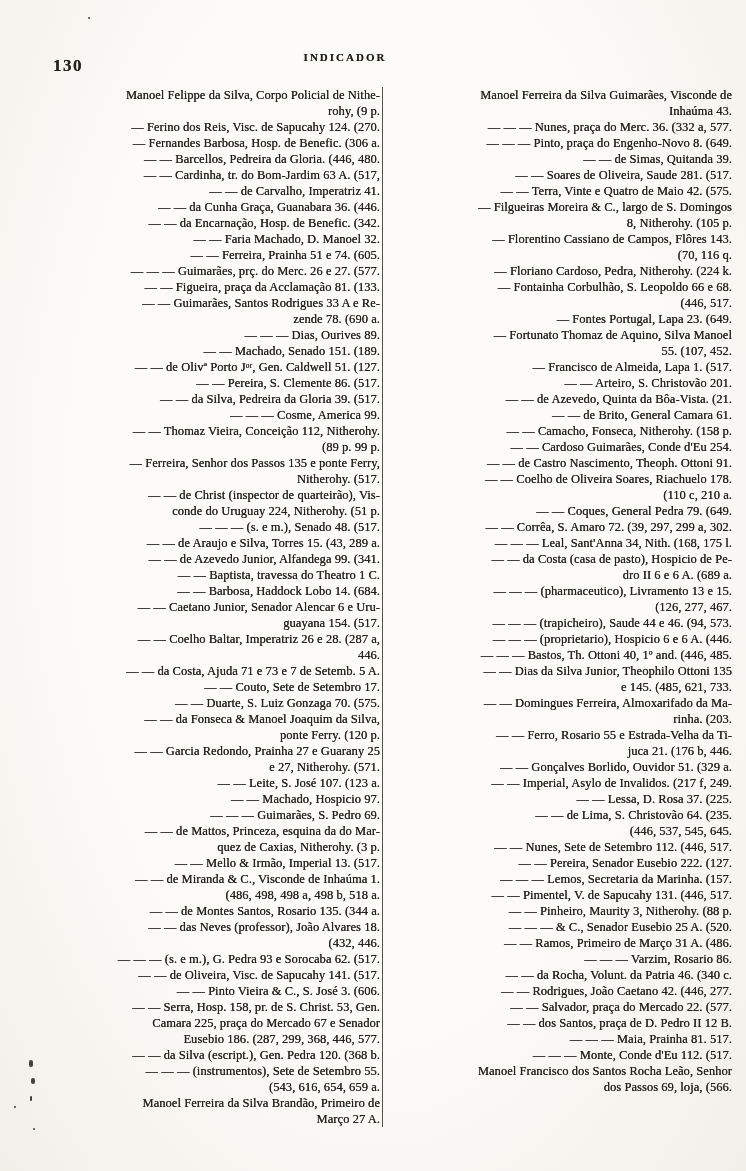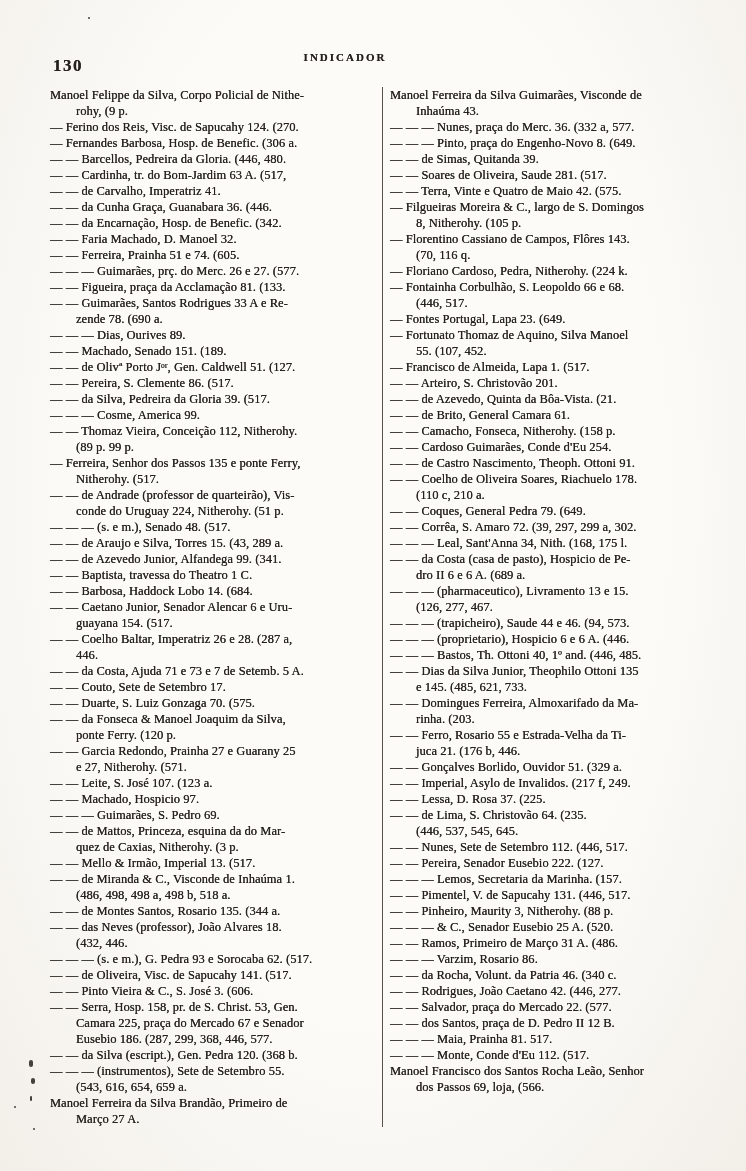--- a/index.html
+++ b/index.html
@@ -17,21 +17,21 @@
   }
   .page-title {
     position:absolute; left:0; top:51px; width:690px; text-align:center;
     font-size:11px; font-weight:bold; letter-spacing:2px;
     text-shadow: 0 0 0.5px rgba(30,27,22,0.7);
   }
   .columns {
     position:absolute; left:50px; top:87px;
     display:flex; align-items:stretch;
   }
-  .col { width:330px; }
+  .col { width:330px;text-align:right; }
   .col.right { width:342px; padding-left:7px; }
   .divider { width:1px; background:#565149; margin-left:2px; }
   .line {
     font-size:12.4px; line-height:16px; white-space:nowrap;
     letter-spacing:0.1px;
     text-shadow: 0.2px 0.2px 0.35px rgba(32,29,24,0.65), 0 0 0.3px rgba(32,29,24,0.4);
   }
   .line.indent { padding-left:26px; }
   .speck { position:absolute; background:#45413a; border-radius:50%; filter:blur(0.4px); }
 </style>
@@ -63,21 +63,21 @@
         <div class="line">— — — Dias, Ourives 89.</div>
         <div class="line">— — Machado, Senado 151. (189.</div>
         <div class="line">— — de Olivª Porto Jᵒʳ, Gen. Caldwell 51. (127.</div>
         <div class="line">— — Pereira, S. Clemente 86. (517.</div>
         <div class="line">— — da Silva, Pedreira da Gloria 39. (517.</div>
         <div class="line">— — — Cosme, America 99.</div>
         <div class="line">— — Thomaz Vieira, Conceição 112, Nitherohy.</div>
         <div class="line indent">(89 p. 99 p.</div>
         <div class="line">— Ferreira, Senhor dos Passos 135 e ponte Ferry,</div>
         <div class="line indent">Nitherohy. (517.</div>
-        <div class="line">— — de Andrade (professor de quarteirão), Vis-</div>
+        <div class="line">— — de Christ (inspector de quarteirão), Vis-</div>
         <div class="line indent">conde do Uruguay 224, Nitherohy. (51 p.</div>
         <div class="line">— — — (s. e m.), Senado 48. (517.</div>
         <div class="line">— — de Araujo e Silva, Torres 15. (43, 289 a.</div>
         <div class="line">— — de Azevedo Junior, Alfandega 99. (341.</div>
         <div class="line">— — Baptista, travessa do Theatro 1 C.</div>
         <div class="line">— — Barbosa, Haddock Lobo 14. (684.</div>
         <div class="line">— — Caetano Junior, Senador Alencar 6 e Uru-</div>
         <div class="line indent">guayana 154. (517.</div>
         <div class="line">— — Coelho Baltar, Imperatriz 26 e 28. (287 a,</div>
         <div class="line indent">446.</div>

